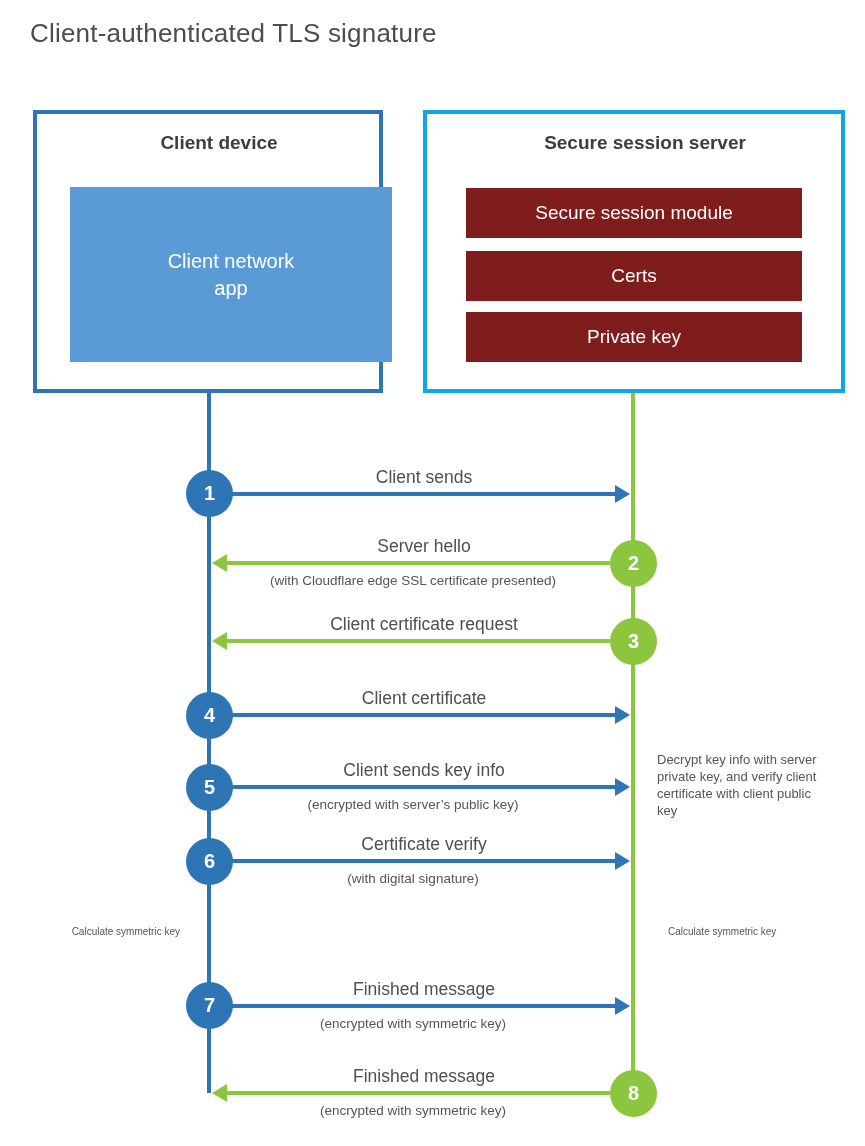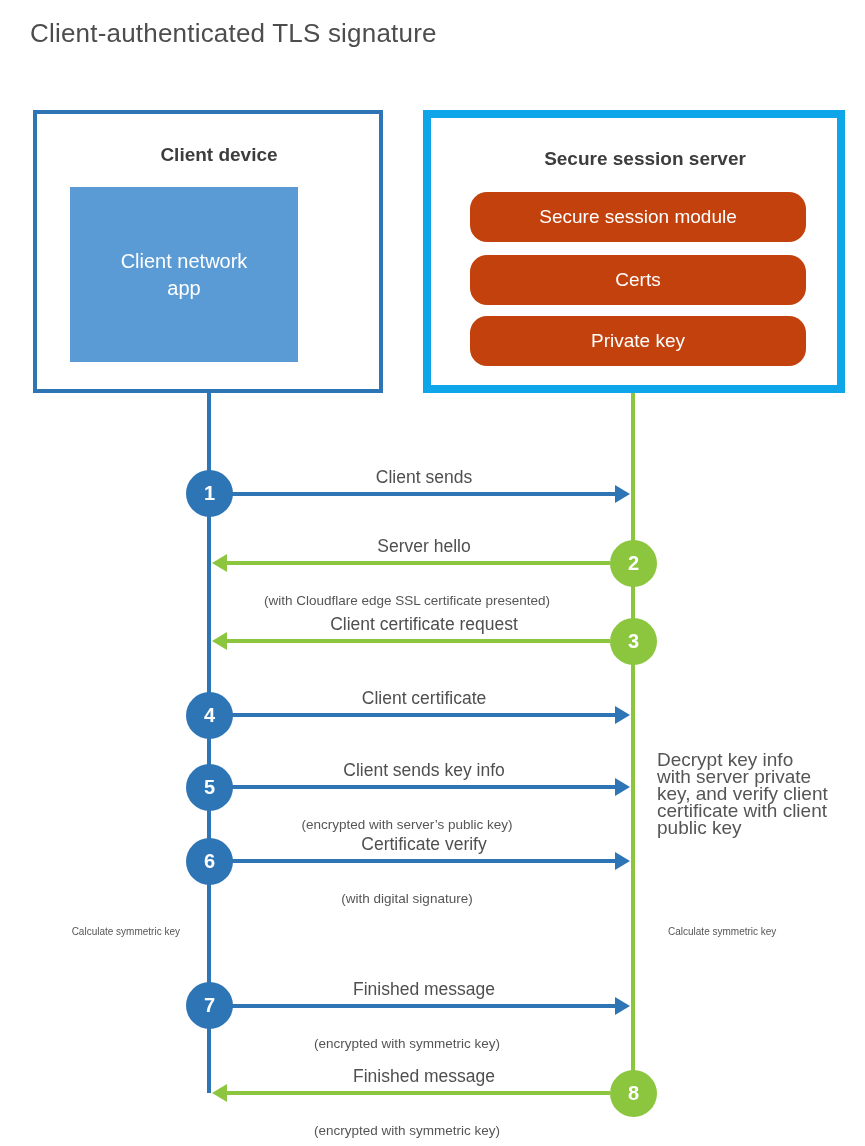--- a/index.html
+++ b/index.html
@@ -7,33 +7,33 @@
     position:relative; width:865px; height:1146px; background:#ffffff;
     font-family:"Liberation Sans", sans-serif; overflow:hidden;
   }
   .title {
     position:absolute; left:30px; top:18px;
     font-size:26px; font-weight:300; color:#4d4d4d; letter-spacing:0.2px;
   }
   
   .actor-box { position:absolute; top:110px; height:283px; background:#fff; box-sizing:border-box; }
   .actor-box.client { left:33px;  width:350px; border:4px solid #2e75b6; }
-  .actor-box.server { left:423px; width:422px; border:8px solid #0ea5e9; }
+  .actor-box.server { left:423px; width:422px; border:4px solid #0ea5e9; }
   .actor-heading {
-    margin-top:30px; text-align:center;
+    margin-top:18px; text-align:center;
     font-size:19px; font-weight:bold; color:#3d3d3d;padding-left:22px;
   }
   .app-box {
-    position:absolute; left:33px; top:73px; width:228px; height:175px;
+    position:absolute; left:33px; top:73px; width:322px; height:175px;
     background:#5b9bd5; display:flex; align-items:center; justify-content:center;
   }
   .app-box span { display:block; width:165px; text-align:center; color:#fff; font-size:20px; line-height:27px; }
   .module-bar {
     position:absolute; left:39px; width:336px; height:50px;
-    background:#c2410c; color:#fff; font-size:19px; text-align:center; line-height:50px;border-radius:17px;
+    background:#7f1d1d; color:#fff; font-size:19px; text-align:center; line-height:50px;
   }
   .module-bar.m0 { top:74px; } .module-bar.m1 { top:137px; } .module-bar.m2 { top:198px; }
   
   .lifeline { position:absolute; top:393px; width:4px; height:700px; }
   .lifeline.blue  { left:207px; background:#2e75b6; }
   .lifeline.green { left:631px; background:#8cc63e; }
   
   .step-circle {
     position:absolute; width:47px; height:47px; border-radius:50%;
     display:flex; align-items:center; justify-content:center;
@@ -52,27 +52,27 @@
   .arrow.left::before {
     content:""; position:absolute; left:-14px; top:-7px; width:0; height:0;
     border-top:9px solid transparent; border-bottom:9px solid transparent;
     border-right:15px solid #8cc63e;
   }
   .msg-label {
     position:absolute; left:232px; width:384px; text-align:center;
     font-size:17.5px; color:#4f4f4f; z-index:2;
   }
   .msg-sub {
-    position:absolute; left:205px; width:404px; text-align:center;
-    font-size:13.5px; color:#555; z-index:2;margin-top:20px;
+    position:absolute; left:211px; width:404px; text-align:center;
+    font-size:13.5px; color:#555; z-index:2;
   }
   
   .note-decrypt {
     position:absolute; left:657px; top:751px; width:172px;
-    font-size:19px; line-height:17px; color:#555;
+    font-size:13px; line-height:17px; color:#555;
   }
   .calc-note { position:absolute; font-size:10px; line-height:19px; color:#555; }
   .calc-note.left  { left:40px;  top:922px; width:140px; text-align:right; }
   .calc-note.right { left:668px; top:922px; width:110px; text-align:left; }
 </style>
 </head>
 <body>
 
 <div class="canvas">
 

